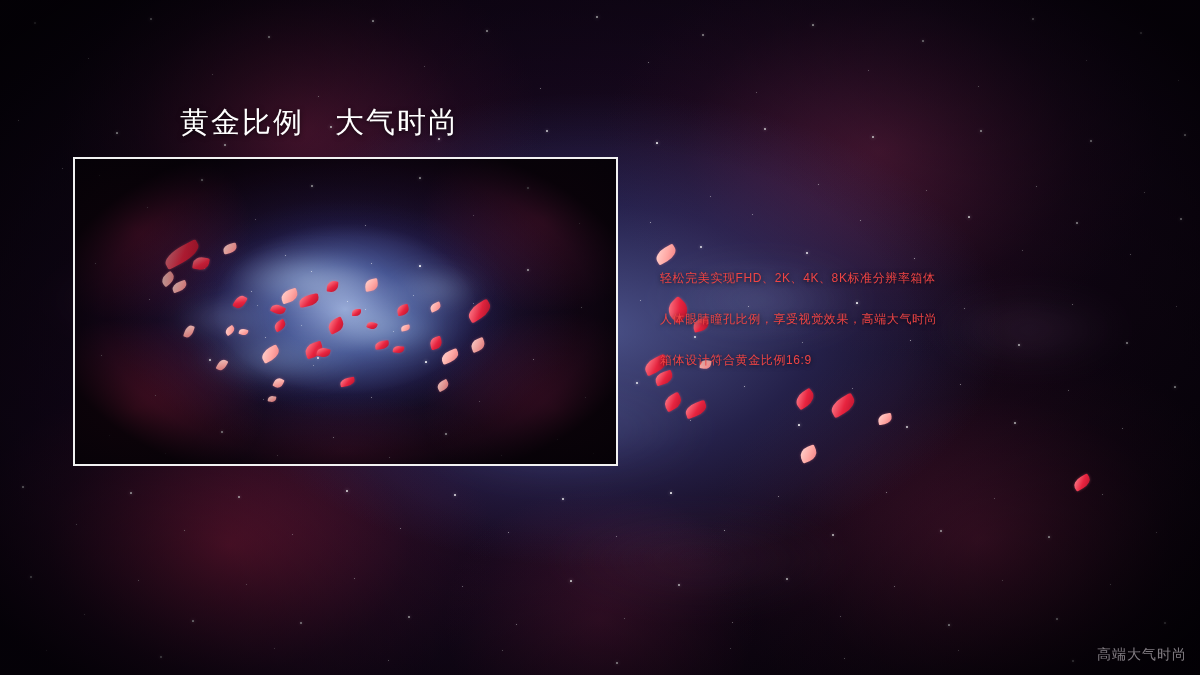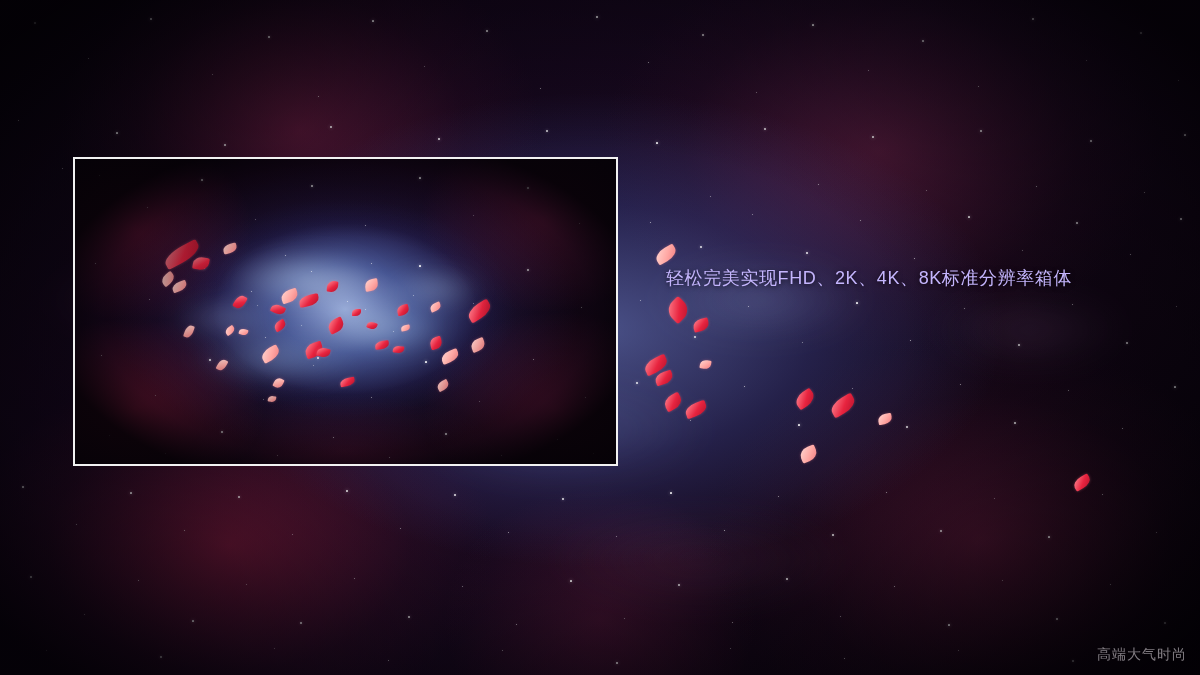--- a/index.html
+++ b/index.html
@@ -92,24 +92,23 @@
   .slide-title{
     position:absolute; left:180px; top:103px;
     font-size:29px; color:#ffffff; letter-spacing:2px;
     text-shadow:0 1px 5px rgba(0,0,0,.65);
     white-space:pre;
   }
   .body-copy{
     position:absolute; left:660px; top:258px; width:500px;
   }
   .body-line{
-    font-size:18px; color:#c4b5fd; line-height:41px;
+    font-size:12px; color:#ef4444; line-height:41px;
     letter-spacing:.6px; white-space:nowrap;
     text-shadow:0 1px 5px rgba(0,0,0,.7);
-    margin-left:6px;
   }
   .watermark{
     position:absolute; right:13px; bottom:11px;
     font-size:14px; color:rgba(205,198,205,.62);
     letter-spacing:1px;
   }
 </style>
 </head>
 <body>
 
@@ -360,19 +359,22 @@
         <div class="petal pale" style="left: 396px; top: 180px; width: 14px; height: 12px; transform: rotate(-20deg);"></div>
         <div class="petal pale" style="left: 199px; top: 219px; width: 9px; height: 10px; transform: rotate(25deg);"></div>
         <div class="petal deep" style="left: 265px; top: 219px; width: 15px; height: 8px; transform: rotate(-12deg);"></div>
         <div class="petal pale" style="left: 362px; top: 222px; width: 12px; height: 9px; transform: rotate(-28deg);"></div>
         <div class="petal pale" style="left: 193px; top: 237px; width: 8px; height: 6px; transform: rotate(10deg);"></div>
         <div class="petal pale" style="left: 143px; top: 200px; width: 8px; height: 12px; transform: rotate(30deg);"></div>
       </div>
     <div class="pic-vig"></div>
   </div>
 
+  <div class="slide-title">黄金比例　大气时尚</div>
 
   <div class="body-copy">
     <div class="body-line">轻松完美实现FHD、2K、4K、8K标准分辨率箱体</div>
+    <div class="body-line">人体眼睛瞳孔比例，享受视觉效果，高端大气时尚</div>
+    <div class="body-line">箱体设计符合黄金比例16:9</div>
   </div>
 
   <div class="watermark">高端大气时尚</div>
 </div>
 
 </body></html>

